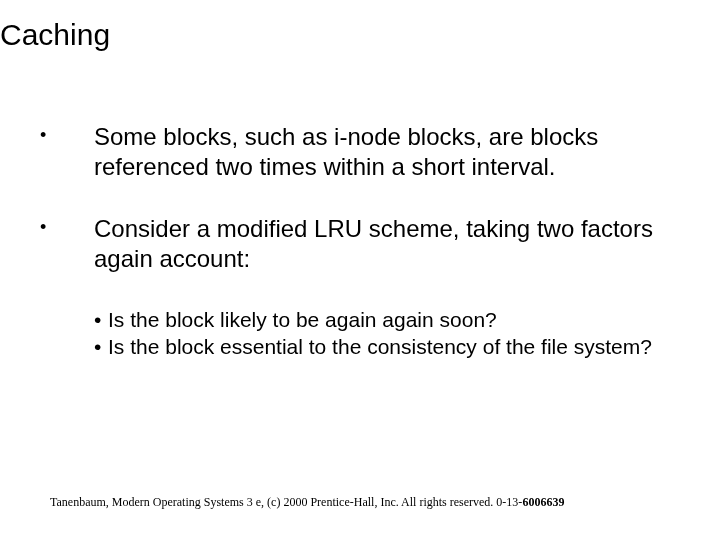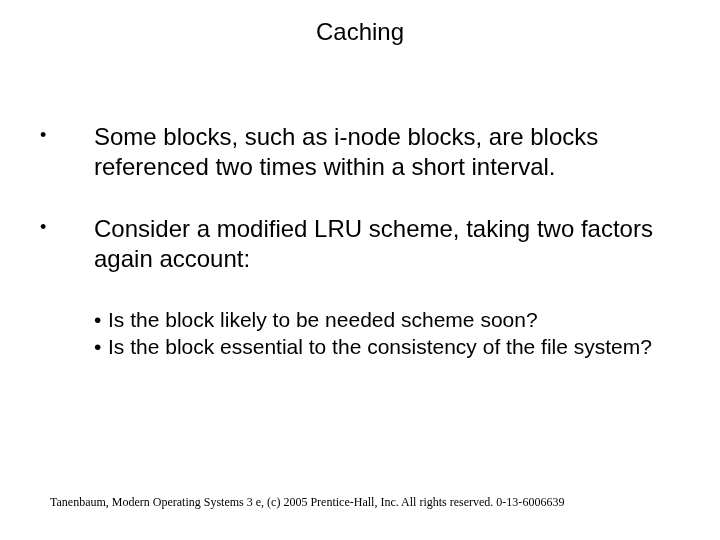--- a/index.html
+++ b/index.html
@@ -16,22 +16,21 @@
     position: relative;
     width: 720px;
     height: 540px;
     box-sizing: border-box;
   }
   .title {
     position: absolute;
     top: 18px;
     left: 0;
     width: 100%;
-    text-align: center;
-    font-size: 24px;
+    font-size: 30px;
     font-weight: 400;
   }
   .body {
     position: absolute;
     top: 122px;
     left: 40px;
     right: 40px;
   }
   .l1 {
     display: flex;
@@ -69,21 +68,21 @@
   }
   .footer {
     position: absolute;
     left: 50px;
     bottom: 30px;
     font-size: 12px;
     color: #000;
     font-family: "Times New Roman", Times, serif;
   }
   .footer .isbn-tail {
-    font-weight: normal;
+    font-weight: bold;
   }
 </style>
 </head>
 <body>
 
 <div class="slide">
 
   <div class="title">Caching</div>
 
   <div class="body">
@@ -94,27 +93,27 @@
     </div>
 
     <div class="l1">
       <div class="bullet">•</div>
       <div class="text">Consider a modified LRU scheme, taking two factors again account:</div>
     </div>
 
     <div class="l2-group">
       <div class="l2">
         <div class="bullet">•</div>
-        <div class="text">Is the block likely to be needed scheme soon?</div>
+        <div class="text">Is the block likely to be again again soon?</div>
       </div>
       <div class="l2">
         <div class="bullet">•</div>
         <div class="text">Is the block essential to the consistency of the file system?</div>
       </div>
     </div>
 
   </div>
 
   <div class="footer">
-    <span>Tanenbaum, Modern Operating Systems 3 e, (c) 2005 Prentice-Hall, Inc. All rights reserved. 0-13-</span><span class="isbn-tail">6006639</span>
+    <span>Tanenbaum, Modern Operating Systems 3 e, (c) 2000 Prentice-Hall, Inc. All rights reserved. 0-13-</span><span class="isbn-tail">6006639</span>
   </div>
 
 </div>
 
 </body></html>

